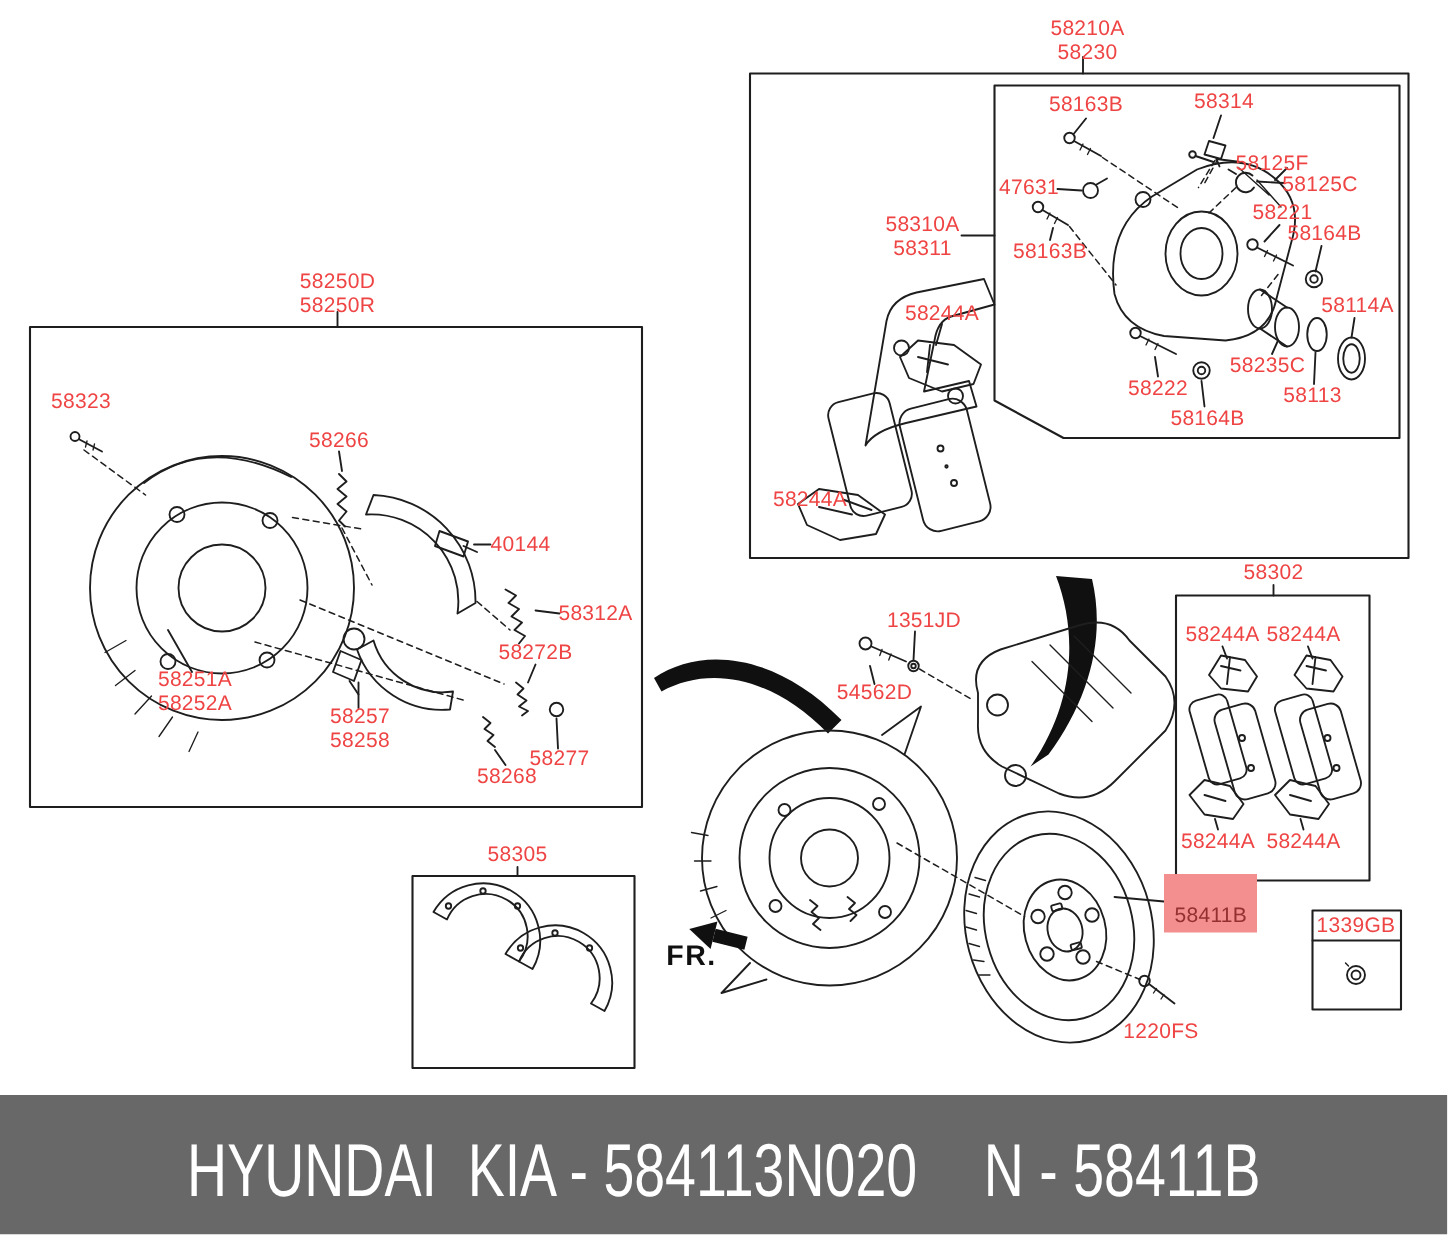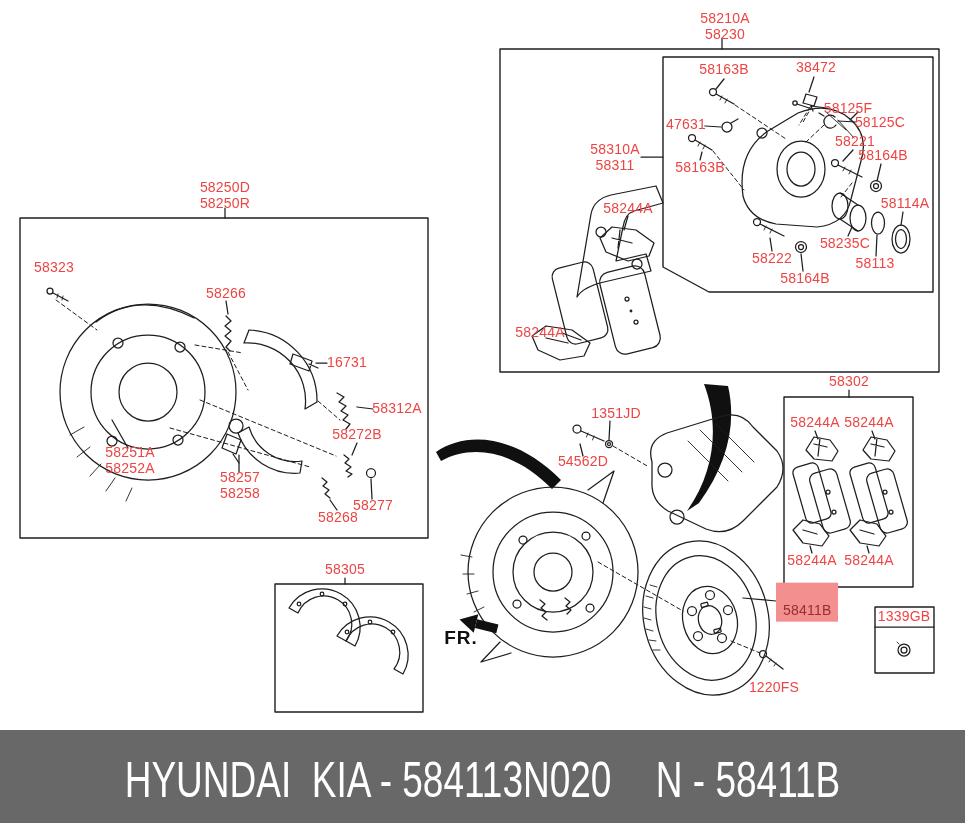--- a/index.html
+++ b/index.html
@@ -239,34 +239,34 @@
     </g>
     <path d="M610,421 L609,440 M583,456 L580,444 M743,598 L776,601"></path>
     <path class="dash" d="M613,446 L649,467 M598,562 L683,611 M731,641 L760,653"></path>
   </g>
 </svg>
 
   <div class="lbl" style="left:225px;top:196px">58250D
 58250R</div>
   <div class="lbl" style="left:54px;top:268px">58323</div>
   <div class="lbl" style="left:226px;top:294px">58266</div>
-  <div class="lbl" style="left:347px;top:363px">16731</div>
+  <div class="lbl" style="left:347px;top:363px">40144</div>
   <div class="lbl" style="left:397px;top:409px">58312A</div>
   <div class="lbl" style="left:357px;top:435px">58272B</div>
   <div class="lbl" style="left:130px;top:461px">58251A
 58252A</div>
   <div class="lbl" style="left:240px;top:486px">58257
 58258</div>
   <div class="lbl" style="left:338px;top:518px">58268</div>
   <div class="lbl" style="left:373px;top:506px">58277</div>
 
   <div class="lbl" style="left:725px;top:27px">58210A
 58230</div>
   <div class="lbl" style="left:724px;top:70px">58163B</div>
-  <div class="lbl" style="left:816px;top:68px">38472</div>
+  <div class="lbl" style="left:816px;top:68px">58314</div>
   <div class="lbl" style="left:848px;top:109px">58125F</div>
   <div class="lbl" style="left:686px;top:125px">47631</div>
   <div class="lbl" style="left:880px;top:123px">58125C</div>
   <div class="lbl" style="left:855px;top:142px">58221</div>
   <div class="lbl" style="left:883px;top:156px">58164B</div>
   <div class="lbl" style="left:615px;top:158px">58310A
 58311</div>
   <div class="lbl" style="left:700px;top:168px">58163B</div>
   <div class="lbl" style="left:628px;top:209px">58244A</div>
   <div class="lbl" style="left:772px;top:259px">58222</div>

